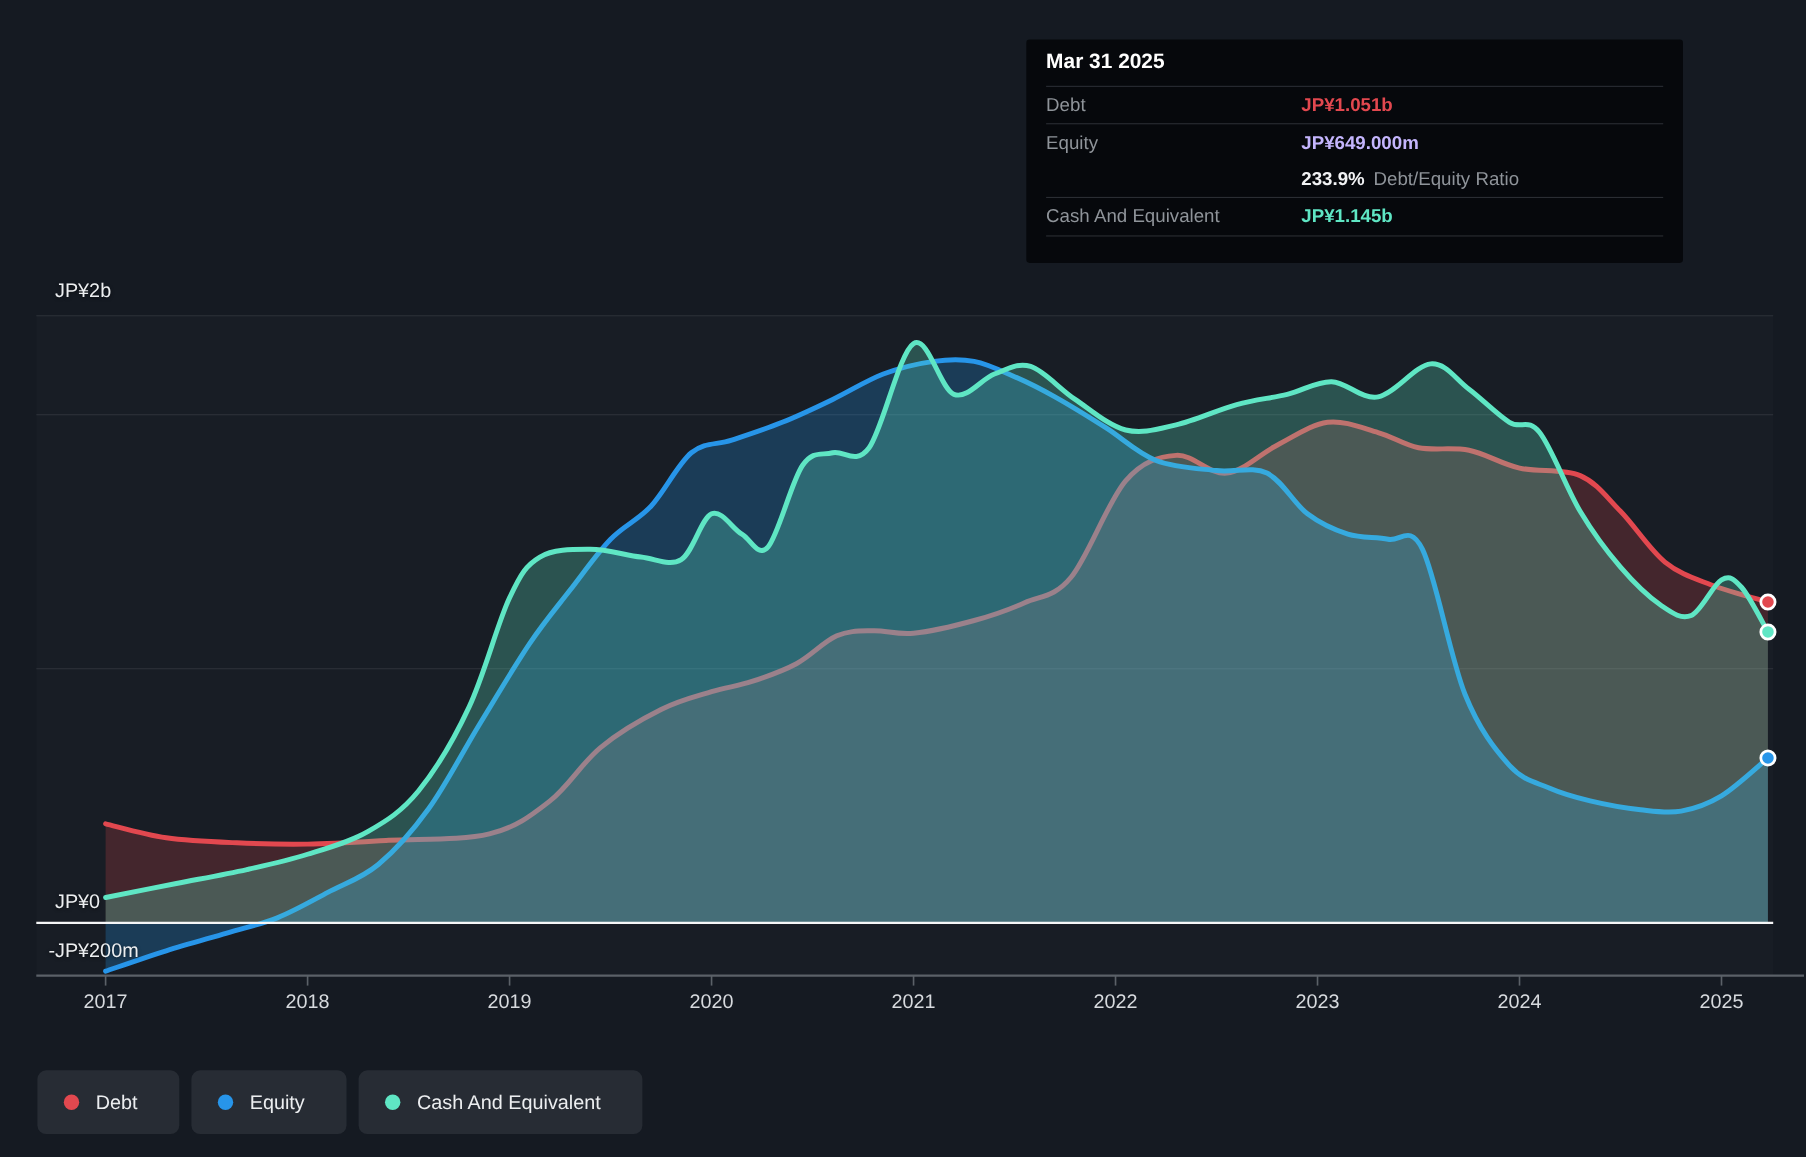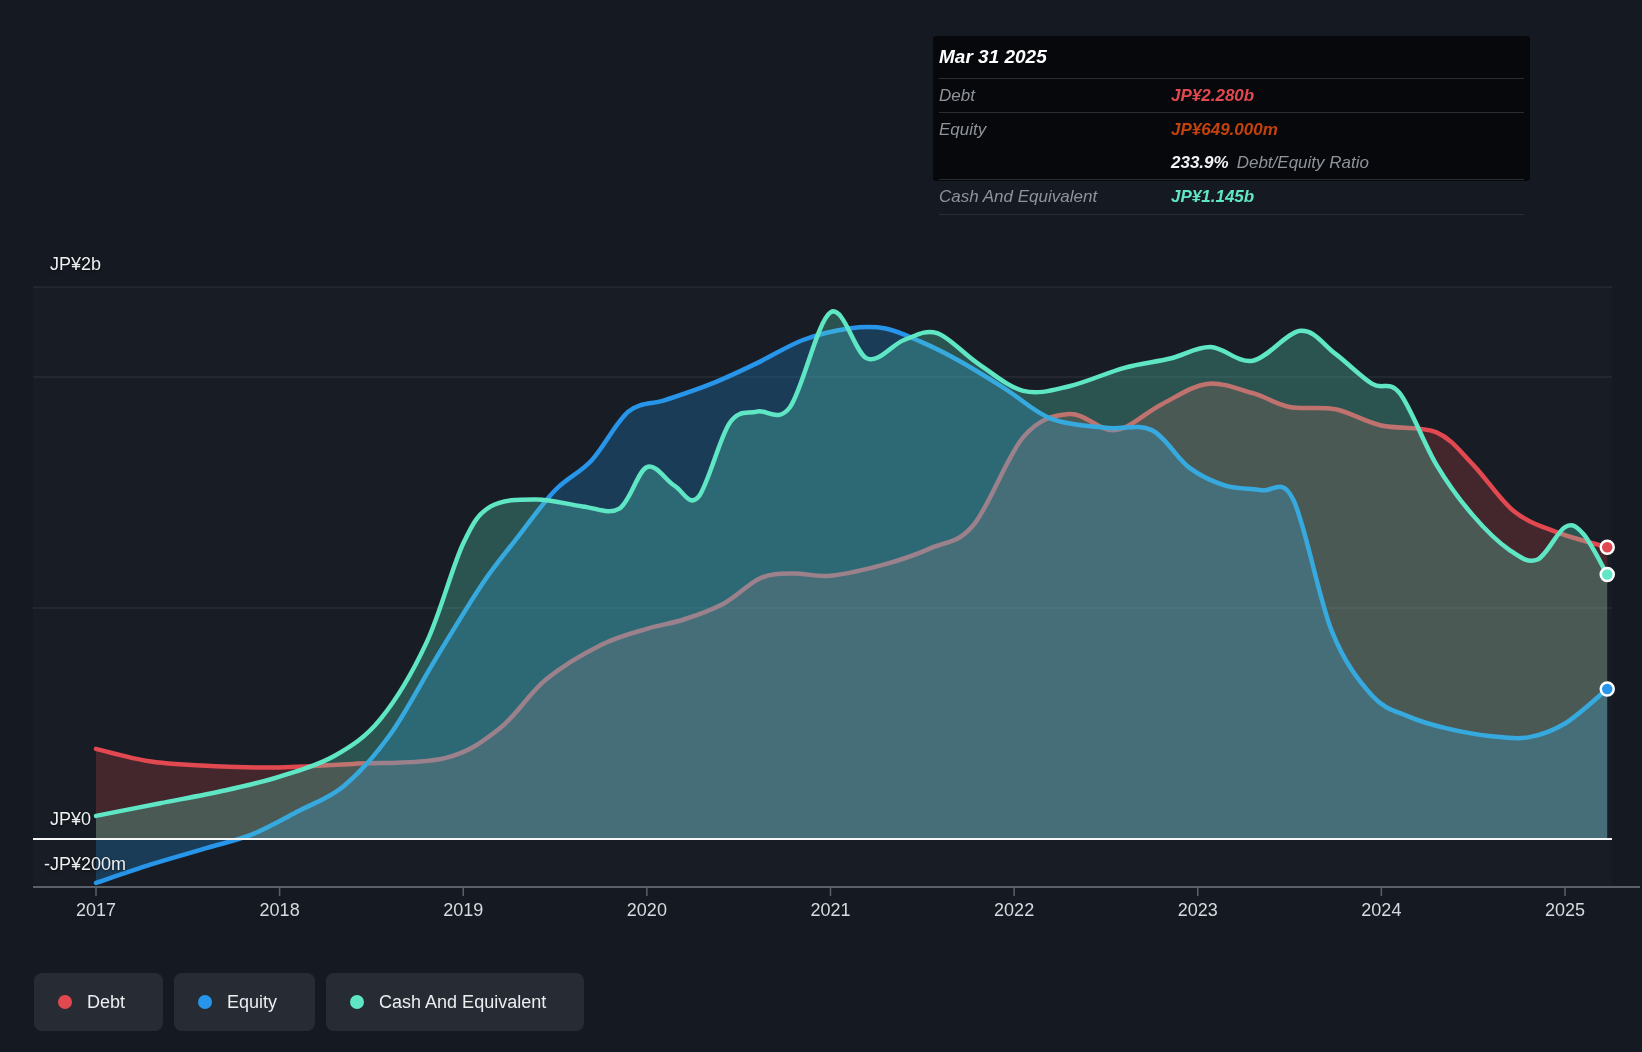--- a/index.html
+++ b/index.html
@@ -6,23 +6,23 @@
   body{
     width:1642px;height:1052px;overflow:hidden;position:relative;
     background:#151a22;
     font-family:"Liberation Sans", sans-serif;
   }
   #chart-wrap{position:absolute;inset:0;}
   svg text{font-family:"Liberation Sans", sans-serif;}
 
   
   .tooltip{
-    position:absolute;left:933px;top:36px;width:597px;height:145px;
+    position:absolute;left:933px;top:36px;width:597px;height:203px;
     background:rgba(6,8,11,0.97);border-radius:3px;z-index:5;
-    color:#fff;box-sizing:border-box;padding:0 6px;font-style:italic;
+    color:#fff;box-sizing:border-box;padding:0 18px;
   }
   .tt-title{font-size:19px;font-weight:bold;color:#ffffff;
     height:42px;display:flex;align-items:center;}
   .tt-row{height:33px;display:flex;align-items:center;font-size:17px;position:relative;}
   .tt-row.bt{border-top:1px solid #2a2d33;}
   .tt-label{color:#8f949a;width:232px;flex:none;}
   .tt-val{font-weight:bold;}
   .tt-ratio-val{color:#f2f3f5;font-weight:bold;}
   .tt-ratio-label{color:#8f949a;margin-left:8px;}
   .tt-bottom-line{border-top:1px solid #2a2d33;margin-top:1px;}
@@ -85,25 +85,25 @@
       <circle cx="1607.2337500000033" cy="547.2470000000001" r="6.5" fill="#e2484f" stroke="#ffffff" stroke-width="2.5"></circle>
       <circle cx="1607.2337500000033" cy="689.081" r="6.5" fill="#2795e9" stroke="#ffffff" stroke-width="2.5"></circle>
       <circle cx="1607.2337500000033" cy="574.505" r="6.5" fill="#5fe6c4" stroke="#ffffff" stroke-width="2.5"></circle>
     </svg>
 </div>
 
 <div class="tooltip">
   <div class="tt-title">Mar 31 2025</div>
   <div class="tt-row bt">
     <span class="tt-label">Debt</span>
-    <span class="tt-val" id="tt-debt-val" style="color: rgb(226, 72, 79);">JP¥2.280b</span>
+    <span class="tt-val" id="tt-debt-val" style="color: rgb(226, 72, 79);">JP¥1.051b</span>
   </div>
   <div class="tt-row bt">
     <span class="tt-label">Equity</span>
-    <span class="tt-val" id="tt-equity-val" style="color: #c2410c;">JP¥649.000m</span>
+    <span class="tt-val" id="tt-equity-val" style="color: #c4b5fd;">JP¥649.000m</span>
   </div>
   <div class="tt-row">
     <span class="tt-label"></span>
     <span class="tt-ratio-val">233.9%</span>
     <span class="tt-ratio-label">Debt/Equity Ratio</span>
   </div>
   <div class="tt-row bt">
     <span class="tt-label">Cash And Equivalent</span>
     <span class="tt-val" id="tt-cash-val" style="color: rgb(95, 230, 196); text-align: center;">JP¥1.145b</span>
   </div>

